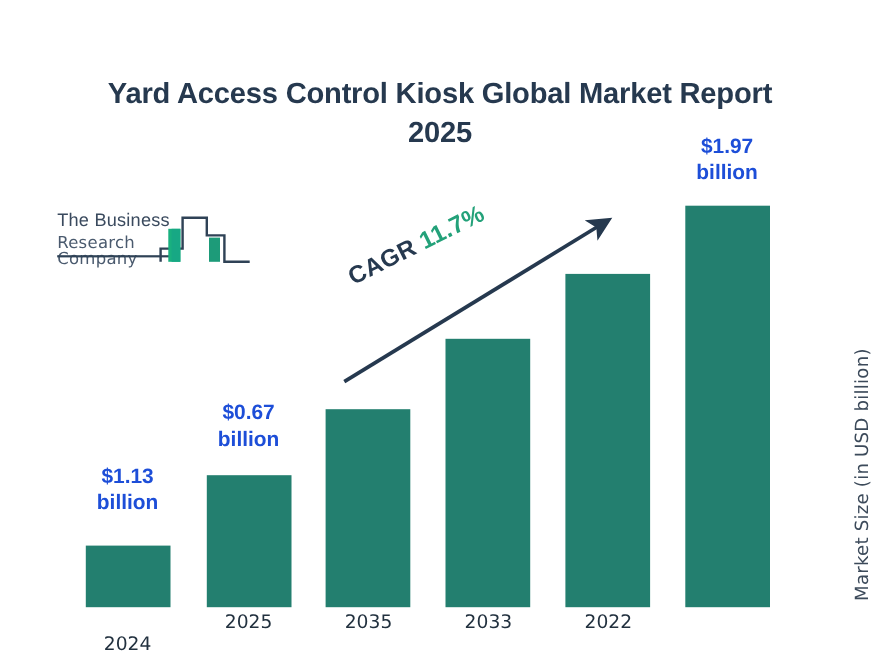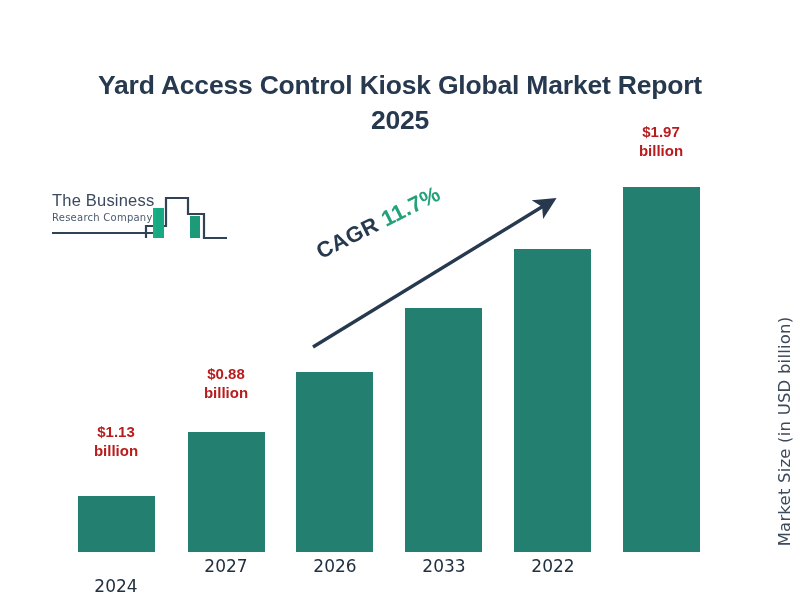--- a/index.html
+++ b/index.html
@@ -26,40 +26,40 @@
   }
 
   
   .logo{position:absolute;left:52px;top:140px;width:175px;height:62px;}
   .logo-text{position:absolute;left:0;top:8px;width:120px;}
   .logo-line1{
     font-size:16.5px;color:#3a4a5e;letter-spacing:.2px;
     font-family:Liberation Sans, sans-serif;line-height:1;
   }
   .logo-line2{
-    font-size:10px;color:#4a5a6e;letter-spacing:.25px;margin-top:4px;
+    font-size:15px;color:#4a5a6e;letter-spacing:.25px;margin-top:4px;
     font-family:"DejaVu Sans", sans-serif;line-height:1;
   }
   .logo-underline{
     position:absolute;left:0;top:48px;width:110px;height:1.6px;background:#2f4256;
   }
 
   
   .plot{position:absolute;left:0;top:0;width:800px;height:600px;}
   .bar{
     position:absolute;
     background:#237f6f;
   }
   .bar-value{
     position:absolute;
     text-align:center;
-    font-size:15px;
+    font-size:19px;
     font-weight:bold;
     line-height:1.28;
-    color:#b91c1c;
+    color:#1d4ed8;
     white-space:pre-line;
   }
   .tick{
     position:absolute;
     text-align:center;
     font-size:17px;
     color:#22313f;
     font-family:"DejaVu Sans", sans-serif;
   }
 
@@ -124,41 +124,41 @@
 
     <div class="bar" style="left:78px;  top:452px; width:77px;  height:56px;"></div>
     <div class="bar" style="left:188px; top:388px; width:77px;  height:120px;"></div>
     <div class="bar" style="left:296px; top:328px; width:77px;  height:180px;"></div>
     <div class="bar" style="left:405px; top:264px; width:77px;  height:244px;"></div>
     <div class="bar" style="left:514px; top:205px; width:77px;  height:303px;"></div>
     <div class="bar" style="left:623px; top:143px; width:77px;  height:365px;"></div>
 
     <div class="bar-value" style="left:56px; top:378px; width:120px;">$1.13
 billion</div>
-    <div class="bar-value" style="left:166px; top:320px; width:120px;">$0.88
+    <div class="bar-value" style="left:166px; top:320px; width:120px;">$0.67
 billion</div>
     <div class="bar-value" style="left:601px; top:78px; width:120px;">$1.97
 billion</div>
 
     <svg width="800" height="600" viewBox="0 0 800 600" style="position:absolute;left:0;top:0;pointer-events:none;">
       <defs>
         <marker id="ah" markerWidth="7" markerHeight="7" refX="2.6" refY="3.2" orient="auto" markerUnits="strokeWidth">
           <path d="M0,0 L6.6,3.2 L0,6.4 L1.6,3.2 Z" fill="#26394f"></path>
         </marker>
       </defs>
       <line x1="313" y1="303" x2="545" y2="161" stroke="#26394f" stroke-width="3.4" marker-end="url(#ah)"></line>
     </svg>
 
     <div class="cagr">
       <span class="cagr-label">CAGR</span><span>&nbsp;</span><span class="cagr-value">11.7%</span>
     </div>
 
     <div class="tick" style="left:66px;  top:532px; width:100px;">2024</div>
-    <div class="tick" style="left:176px; top:512px; width:100px;">2027</div>
-    <div class="tick" style="left:285px; top:512px; width:100px;">2026</div>
+    <div class="tick" style="left:176px; top:512px; width:100px;">2025</div>
+    <div class="tick" style="left:285px; top:512px; width:100px;">2035</div>
     <div class="tick" style="left:394px; top:512px; width:100px;">2033</div>
     <div class="tick" style="left:503px; top:512px; width:100px;">2022</div>
 
     <div class="ylabel">Market Size (in USD billion)</div>
   </div>
 
   <div class="rule"></div>
 </div>
 
 </body></html>

